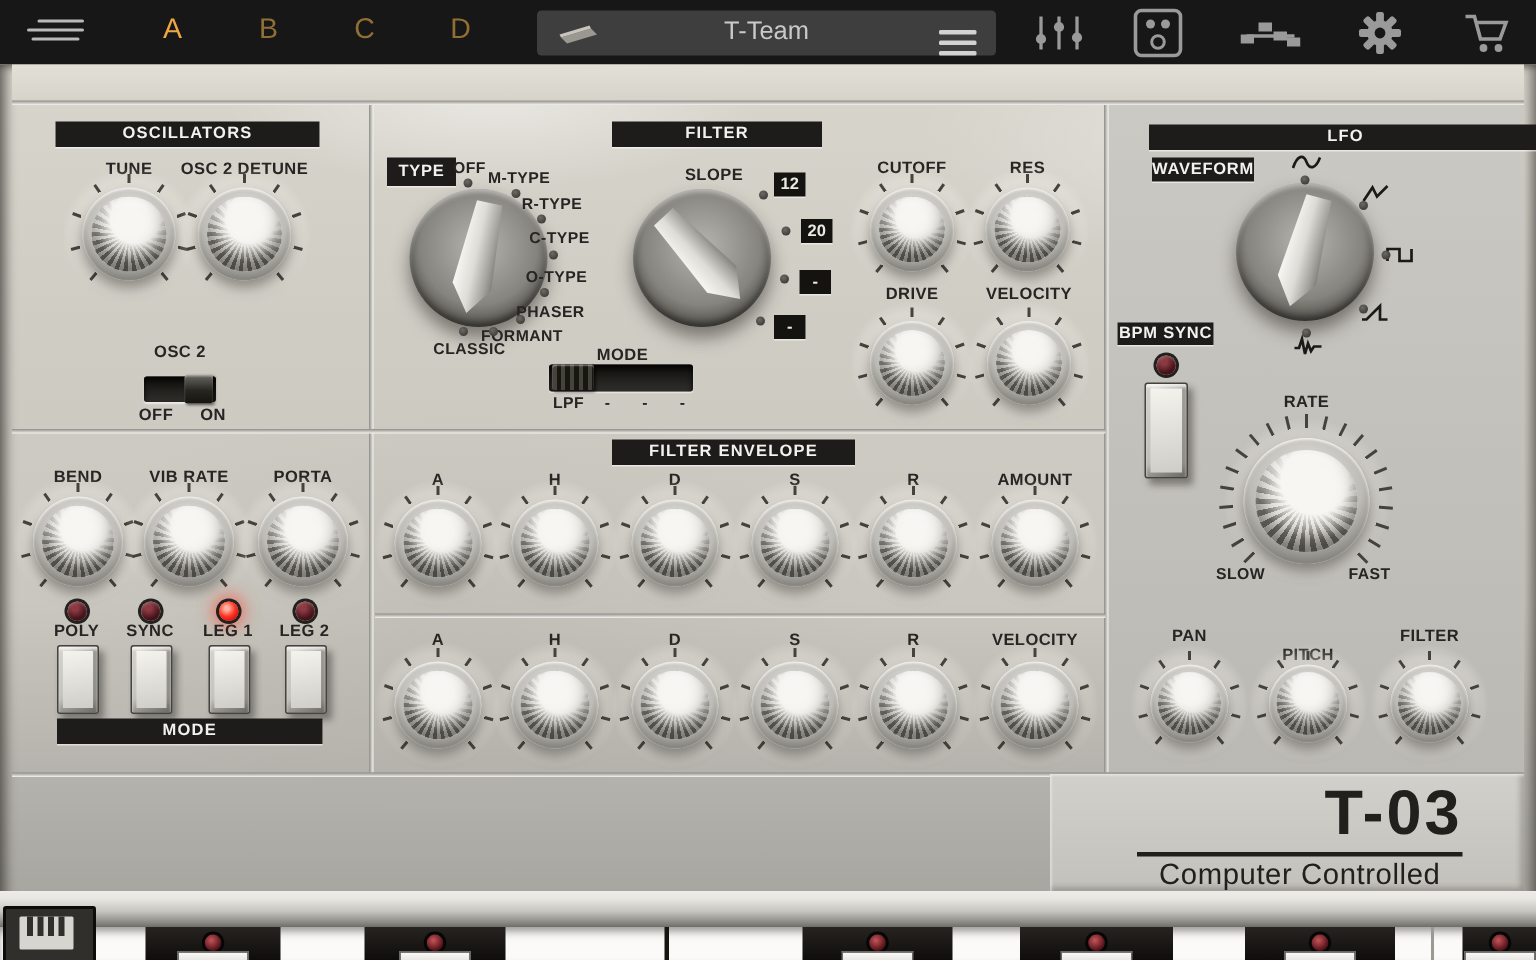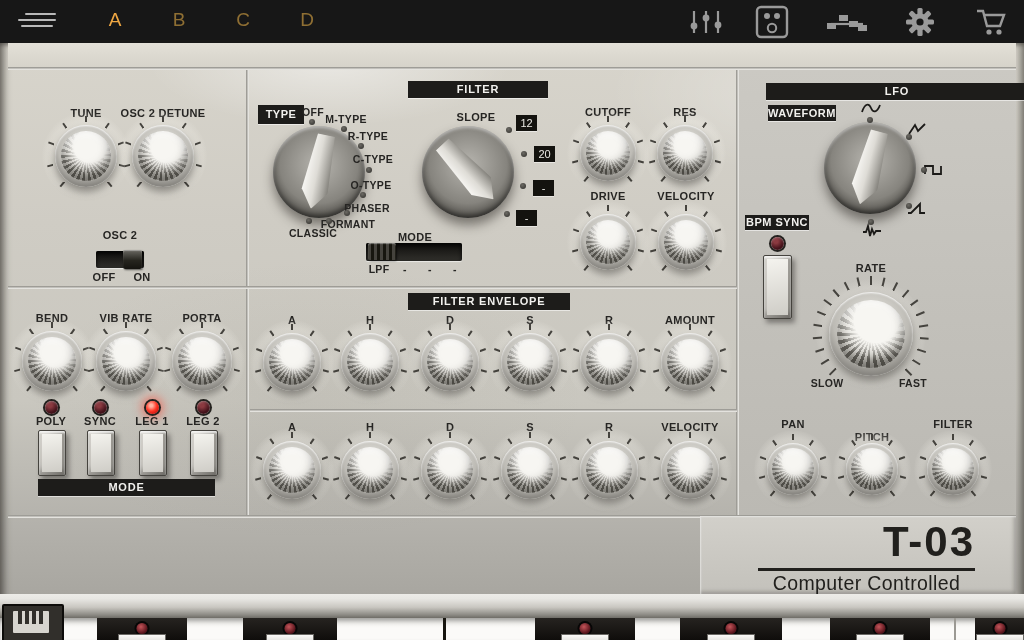--- a/index.html
+++ b/index.html
@@ -50,21 +50,21 @@
     box-shadow:inset 0 -8px 11px rgba(35,32,28,.55),inset 0 4px 6px rgba(255,255,255,.6);}
   .chicken{position:absolute;width:var(--d);height:var(--d);border-radius:50%;
     background:radial-gradient(circle at 50% 42%,#b7b5af,#86847e 55%,#52504b 76%,#343330 93%);
     box-shadow:0 7px 11px rgba(35,32,28,.5),inset 0 2px 3px rgba(255,255,255,.45),inset 0 -3px 5px rgba(0,0,0,.45);}
   .wedge{position:absolute;inset:9%;transform:rotate(var(--rot));}
   .wedge::before{content:"";position:absolute;left:0;top:31%;width:100%;height:38%;
     clip-path:polygon(0 50%,24% 4%,100% 20%,100% 80%,24% 96%);
     background:linear-gradient(180deg,#fbfaf7 0%,#dedcd6 45%,#a3a19b 80%,#7b7973 100%);}
   .odot{position:absolute;width:6px;height:6px;border-radius:50%;
     background:radial-gradient(circle at 40% 35%,#6c6a64,#2e2d2a);}
-  .sbox{position:absolute;width:21px;height:16px;background:#14130f;color:#eae9e4;font-weight:normal;
+  .sbox{position:absolute;width:21px;height:16px;background:#14130f;color:#eae9e4;font-weight:bold;
     font-size:11px;line-height:16px;text-align:center;box-shadow:0 1px 0 rgba(255,255,255,.5);}
   
   .swtrack{position:absolute;background:linear-gradient(180deg,#0e0d0b,#31302c);border-radius:2px;
     box-shadow:inset 0 2px 4px rgba(0,0,0,.85),0 1px 1px rgba(255,255,255,.6);}
   .swhandle{position:absolute;background:linear-gradient(180deg,#6a6862,#26251f 55%,#151410);border-radius:2px;
     box-shadow:inset 0 1px 1px rgba(255,255,255,.4),1px 1px 2px rgba(0,0,0,.6);}
   .ridged{background:repeating-linear-gradient(90deg,#45433d 0 3px,#17160f 3px 6px);}
   .vbtn{position:absolute;border:1px solid #45433e;border-radius:2px;
     background:linear-gradient(100deg,#eceae4,#bfbdb7 45%,#8f8d87);
     box-shadow:inset 0 2px 2px rgba(255,255,255,.75),inset 0 -5px 6px rgba(40,38,35,.35),3px 4px 5px rgba(40,38,35,.45);}
@@ -104,20 +104,32 @@
   <div class="menu-lines abs" style="left:18px;top:0;width:44px;height:43px;">
     <b style="left:7px;top:13px;width:31px"></b>
       <b style="left:0;top:19px;width:38px"></b>
       <b style="left:3px;top:25px;width:32px"></b>
   </div>
   <div class="tab active" style="left:95px">A</div>
   <div class="tab" style="left:159px">B</div>
   <div class="tab" style="left:223px">C</div>
   <div class="tab" style="left:287px">D</div>
 
+  <div class="preset">
+    <svg class="abs" style="left:12px;top:8px" width="30" height="16">
+      <polygon points="4,10 24,4 28,8 8,14" fill="#9b9891"></polygon>
+        <polygon points="4,10 24,4 23,2 3,8" fill="#c7c4bd"></polygon>
+    </svg>
+    <div class="preset-name">T-Team</div>
+    <div class="plist abs" style="left:268px;top:13px;width:25px;height:17px">
+      <b style="top:0"></b>
+        <b style="top:7px"></b>
+        <b style="top:14px"></b>
+    </div>
+  </div>
 
   <div class="ticon" style="left:687px;width:38px">
     <svg width="36" height="28" viewBox="0 0 36 28">
       <g stroke="#9a9a9a" stroke-width="2.2">
           <line x1="6" y1="3" x2="6" y2="25"></line>
           <line x1="18" y1="3" x2="18" y2="25"></line>
           <line x1="30" y1="3" x2="30" y2="25"></line>
         </g>
       <g fill="#9a9a9a">
           <circle cx="6" cy="18" r="3.4"></circle>
@@ -170,20 +182,21 @@
   <div class="topstrip"></div>
   <div class="lfo-shade"></div>
 
   <div class="groove-h" style="left:8px;width:1008px;top:24px"></div>
   <div class="groove-v" style="left:246px;top:27px;height:445px"></div>
   <div class="groove-v" style="left:736px;top:27px;height:445px"></div>
   <div class="groove-h" style="left:8px;width:729px;top:243px"></div>
   <div class="groove-h" style="left:8px;width:1008px;top:472px"></div>
   <div class="groove-h" style="left:250px;width:487px;top:366px"></div>
 
+  <div class="hdr" style="left:37px;top:38px;width:176px">OSCILLATORS</div>
   <div class="lbl" style="left:86px;top:70px">TUNE</div>
   <div class="lbl" style="left:163px;top:70px">OSC 2 DETUNE</div>
   <div class="knob" style="left:55px;top:82px;--d:62px">
     <div class="ticks">
         <i style="transform: rotate(-140deg);"></i>
         <i style="transform: rotate(-105deg);"></i>
         <i style="transform: rotate(-70deg);"></i>
         <i style="transform: rotate(-35deg);"></i>
         <i style="transform: rotate(0deg);"></i>
         <i style="transform: rotate(35deg);"></i>

